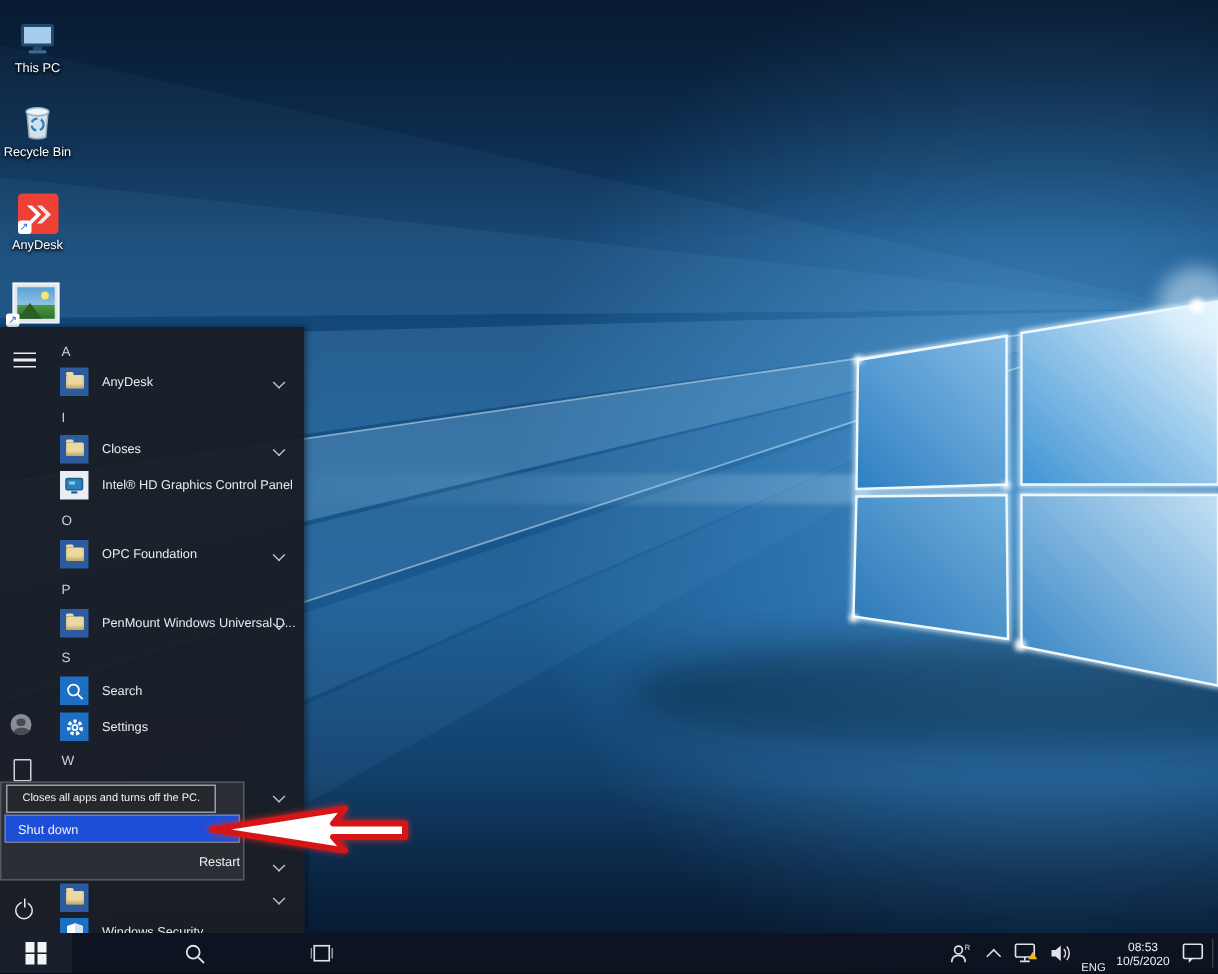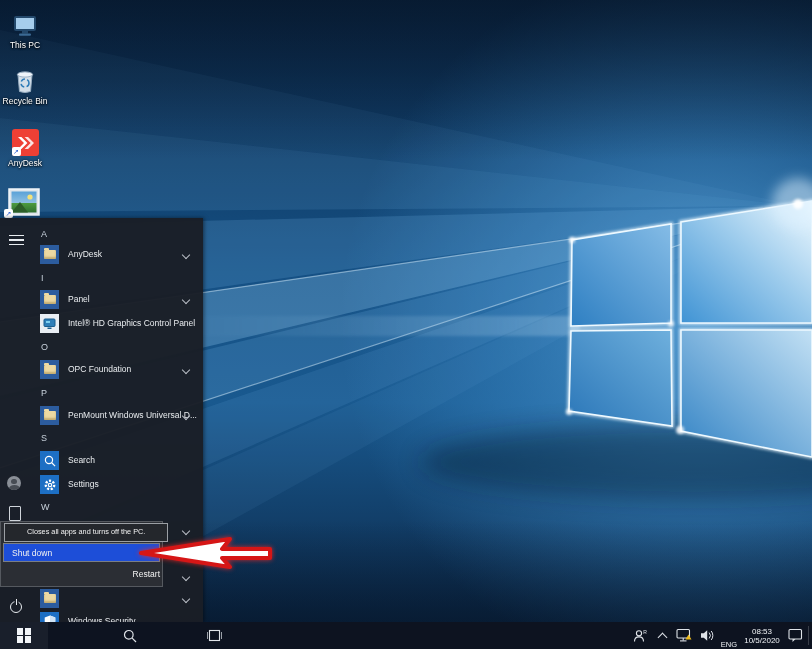--- a/index.html
+++ b/index.html
@@ -39,21 +39,21 @@
   .avatar::after{content:"";position:absolute;left:1.5px;top:9px;width:11px;height:7px;border-radius:50% 50% 0 0;background:#474c54;}
   .docicon{position:absolute;left:9px;top:288px;width:10px;height:13px;border:1px solid #cfd4da;border-radius:1px;}
   .power{position:absolute;left:10px;top:381px;width:13px;height:13px;}
   .power .ring{position:absolute;left:0;top:2px;width:10px;height:10px;border:1.5px solid #e8ecf0;border-radius:50%;}
   .power .tick{position:absolute;left:5.7px;top:0;width:1.6px;height:6px;background:#e8ecf0;box-shadow:0 0 0 1.5px rgba(26,30,38,1);}
 
   
   .popup{position:absolute;left:0;top:521px;width:163px;height:66px;background:#2b2e34;border:1px solid #55595f;
          box-sizing:border-box;z-index:6;}
   .tooltip{position:absolute;left:3px;top:1px;height:17px;background:#24272c;border:1px solid #9b9fa4;
-           font-size:7.3px;line-height:16px;color:#f2f2f2;white-space:nowrap;padding:0 22px;}
+           font-size:7.3px;line-height:16px;color:#f2f2f2;white-space:nowrap;padding:0 10px;}
   .pm-item{position:absolute;left:2px;width:157px;height:19px;font-size:8.5px;color:#f2f2f2;line-height:18px;padding-left:8px;box-sizing:border-box;}
   .pm-item.hot{top:21px;background:#1d4ed8;border:1px solid #7a7e84;}
   .pm-item.plain{top:43px;text-align:right;}
 
   
   .arrow-svg{position:absolute;left:128px;top:530px;z-index:9;filter:drop-shadow(0 0 2.5px rgba(235,40,40,.85));}
 
   
   .taskbar{position:absolute;left:0;top:622px;width:812px;height:27px;background:#0d1320;z-index:10;}
   .tb-btn{position:absolute;top:0;height:27px;display:flex;align-items:center;justify-content:center;}
@@ -243,21 +243,21 @@
           <span class="folder"></span>
         </span>
       <span class="lbl">AnyDesk</span>
       <span class="chev" style="top:7px"></span>
     </div>
 
     <div class="app" style="top:72px">
       <span class="tile folder-tile">
           <span class="folder"></span>
         </span>
-      <span class="lbl">Panel</span>
+      <span class="lbl">Closes</span>
       <span class="chev" style="top:7px"></span>
     </div>
 
     <div class="app" style="top:96px">
       <span class="tile light">
         <svg width="13" height="12" viewBox="0 0 13 12">
           <rect x="1" y="1" width="11" height="7.5" rx="1" fill="#2f7fb8" stroke="#1b5e8e"></rect>
           <rect x="3" y="3" width="4" height="2" fill="#7fd0f0"></rect>
           <rect x="4.5" y="9.5" width="4" height="1.5" fill="#1b5e8e"></rect>
         </svg>

